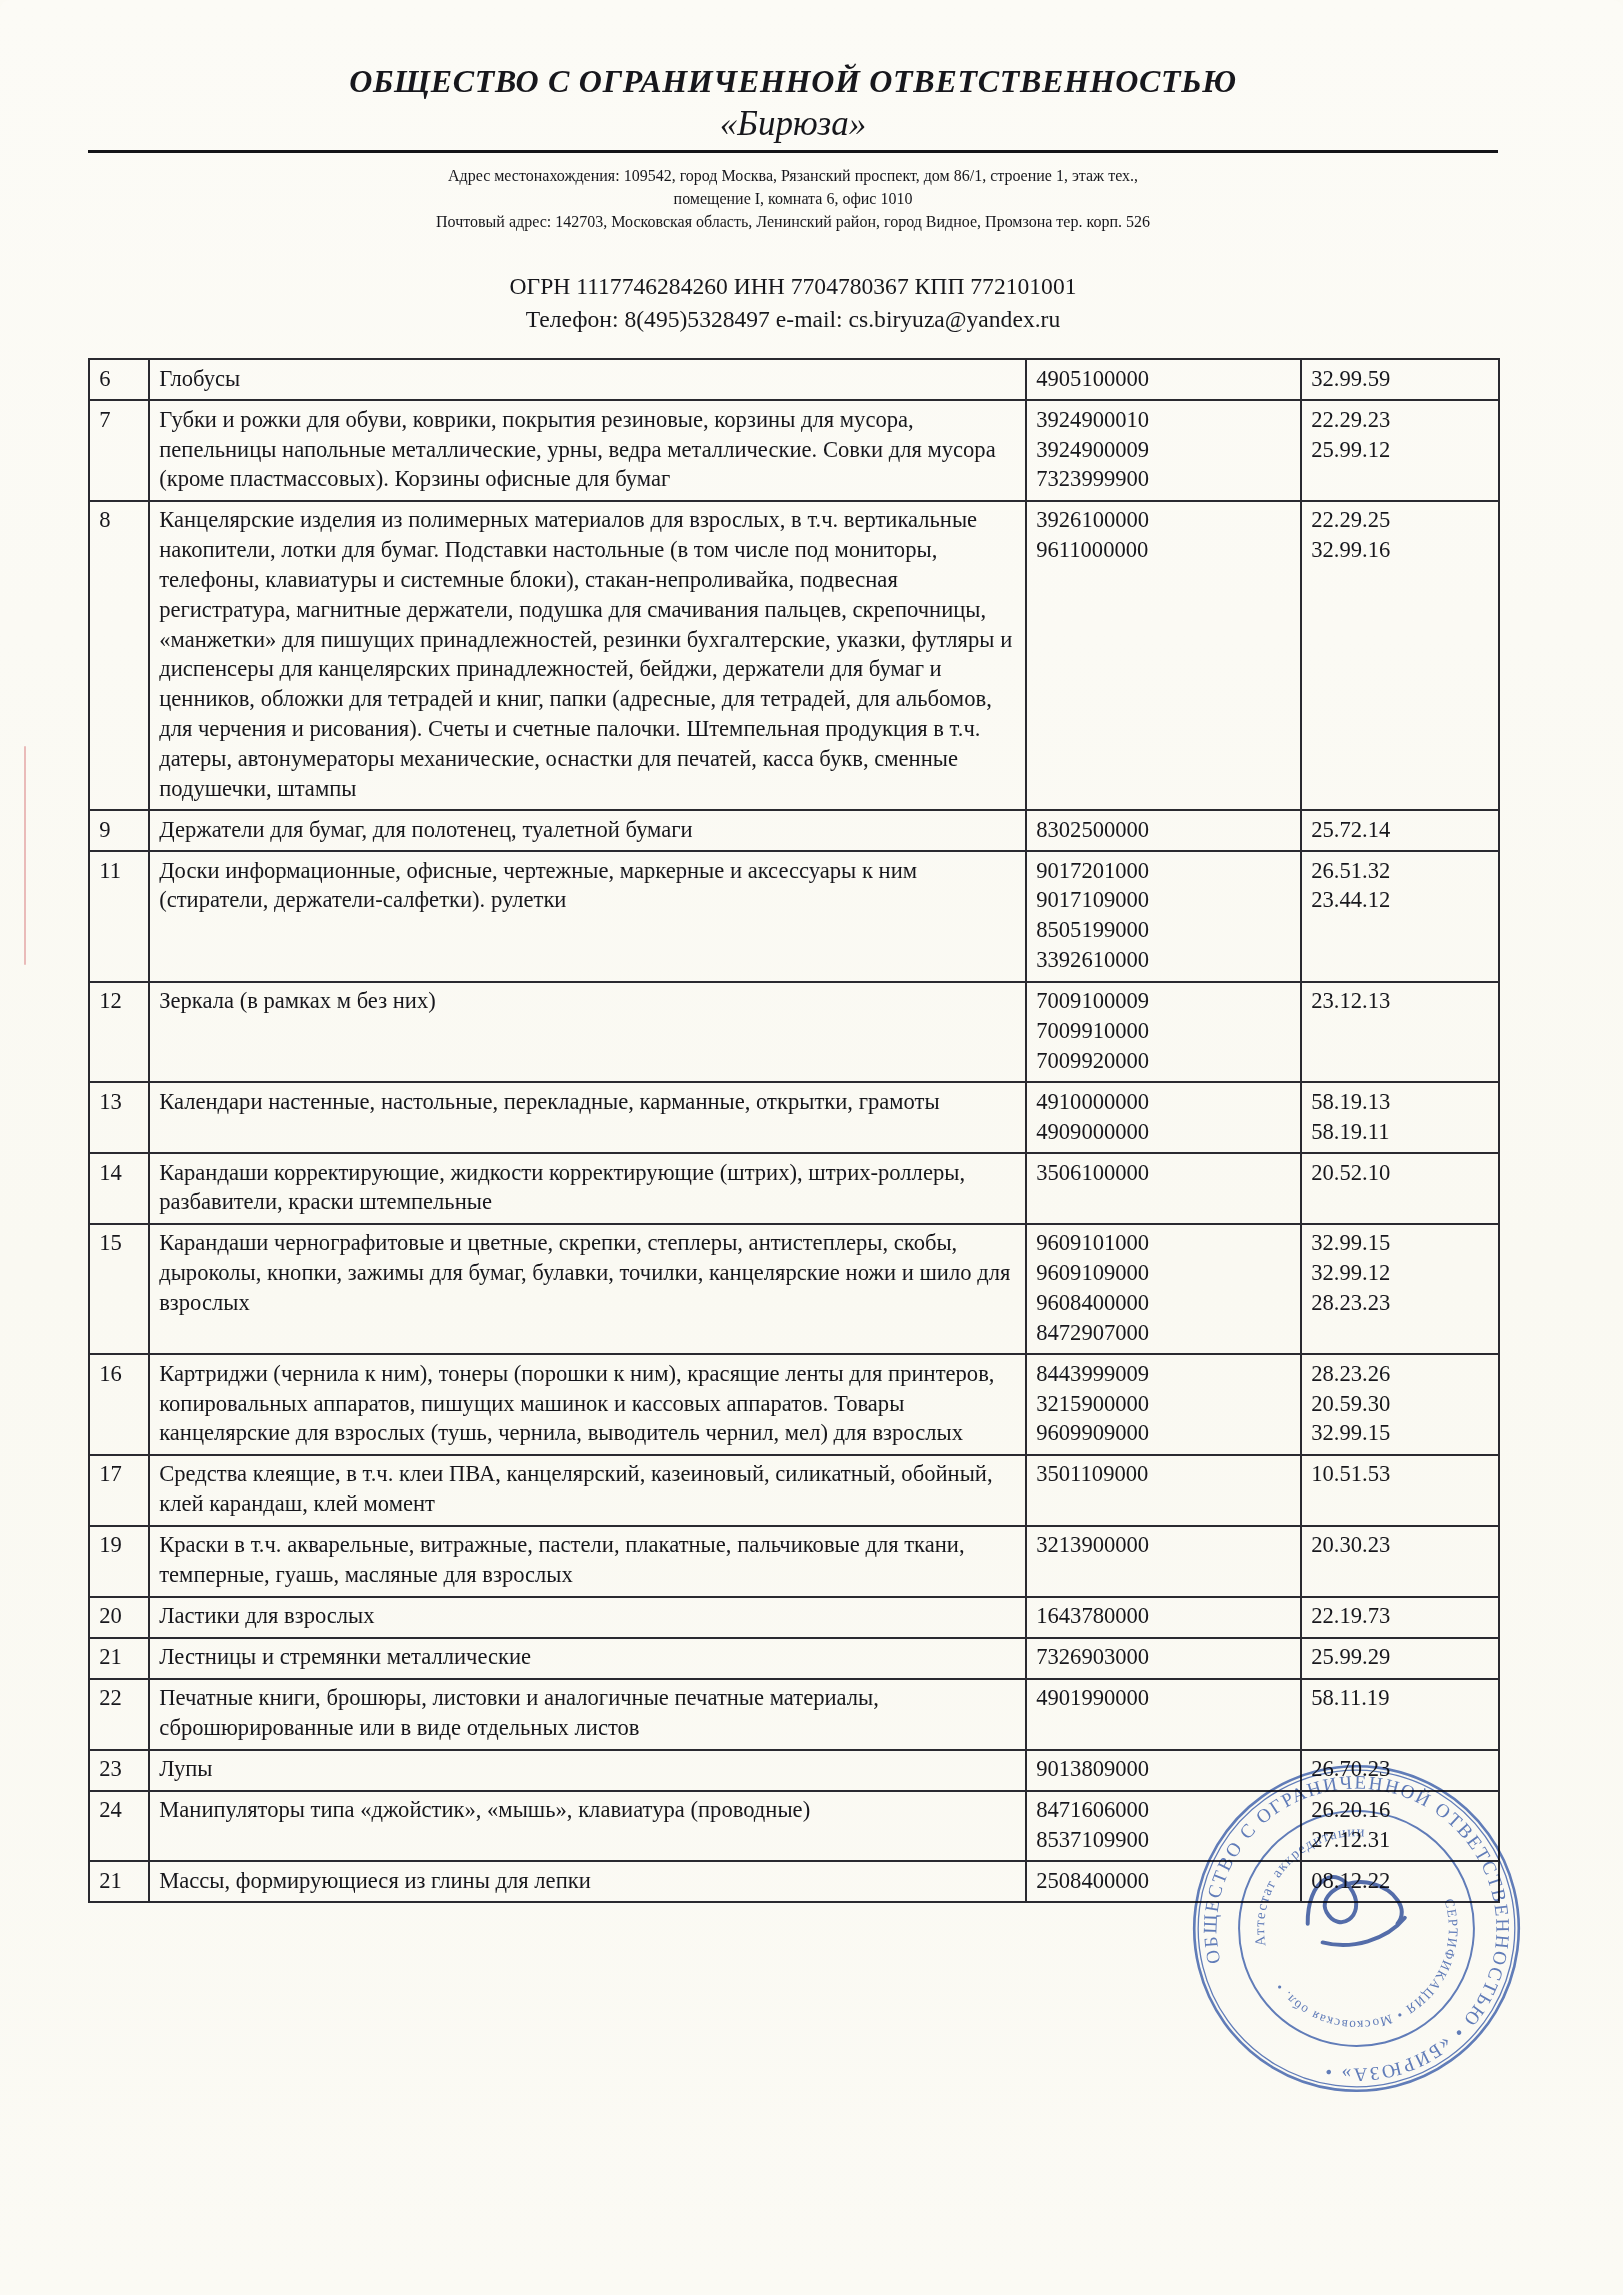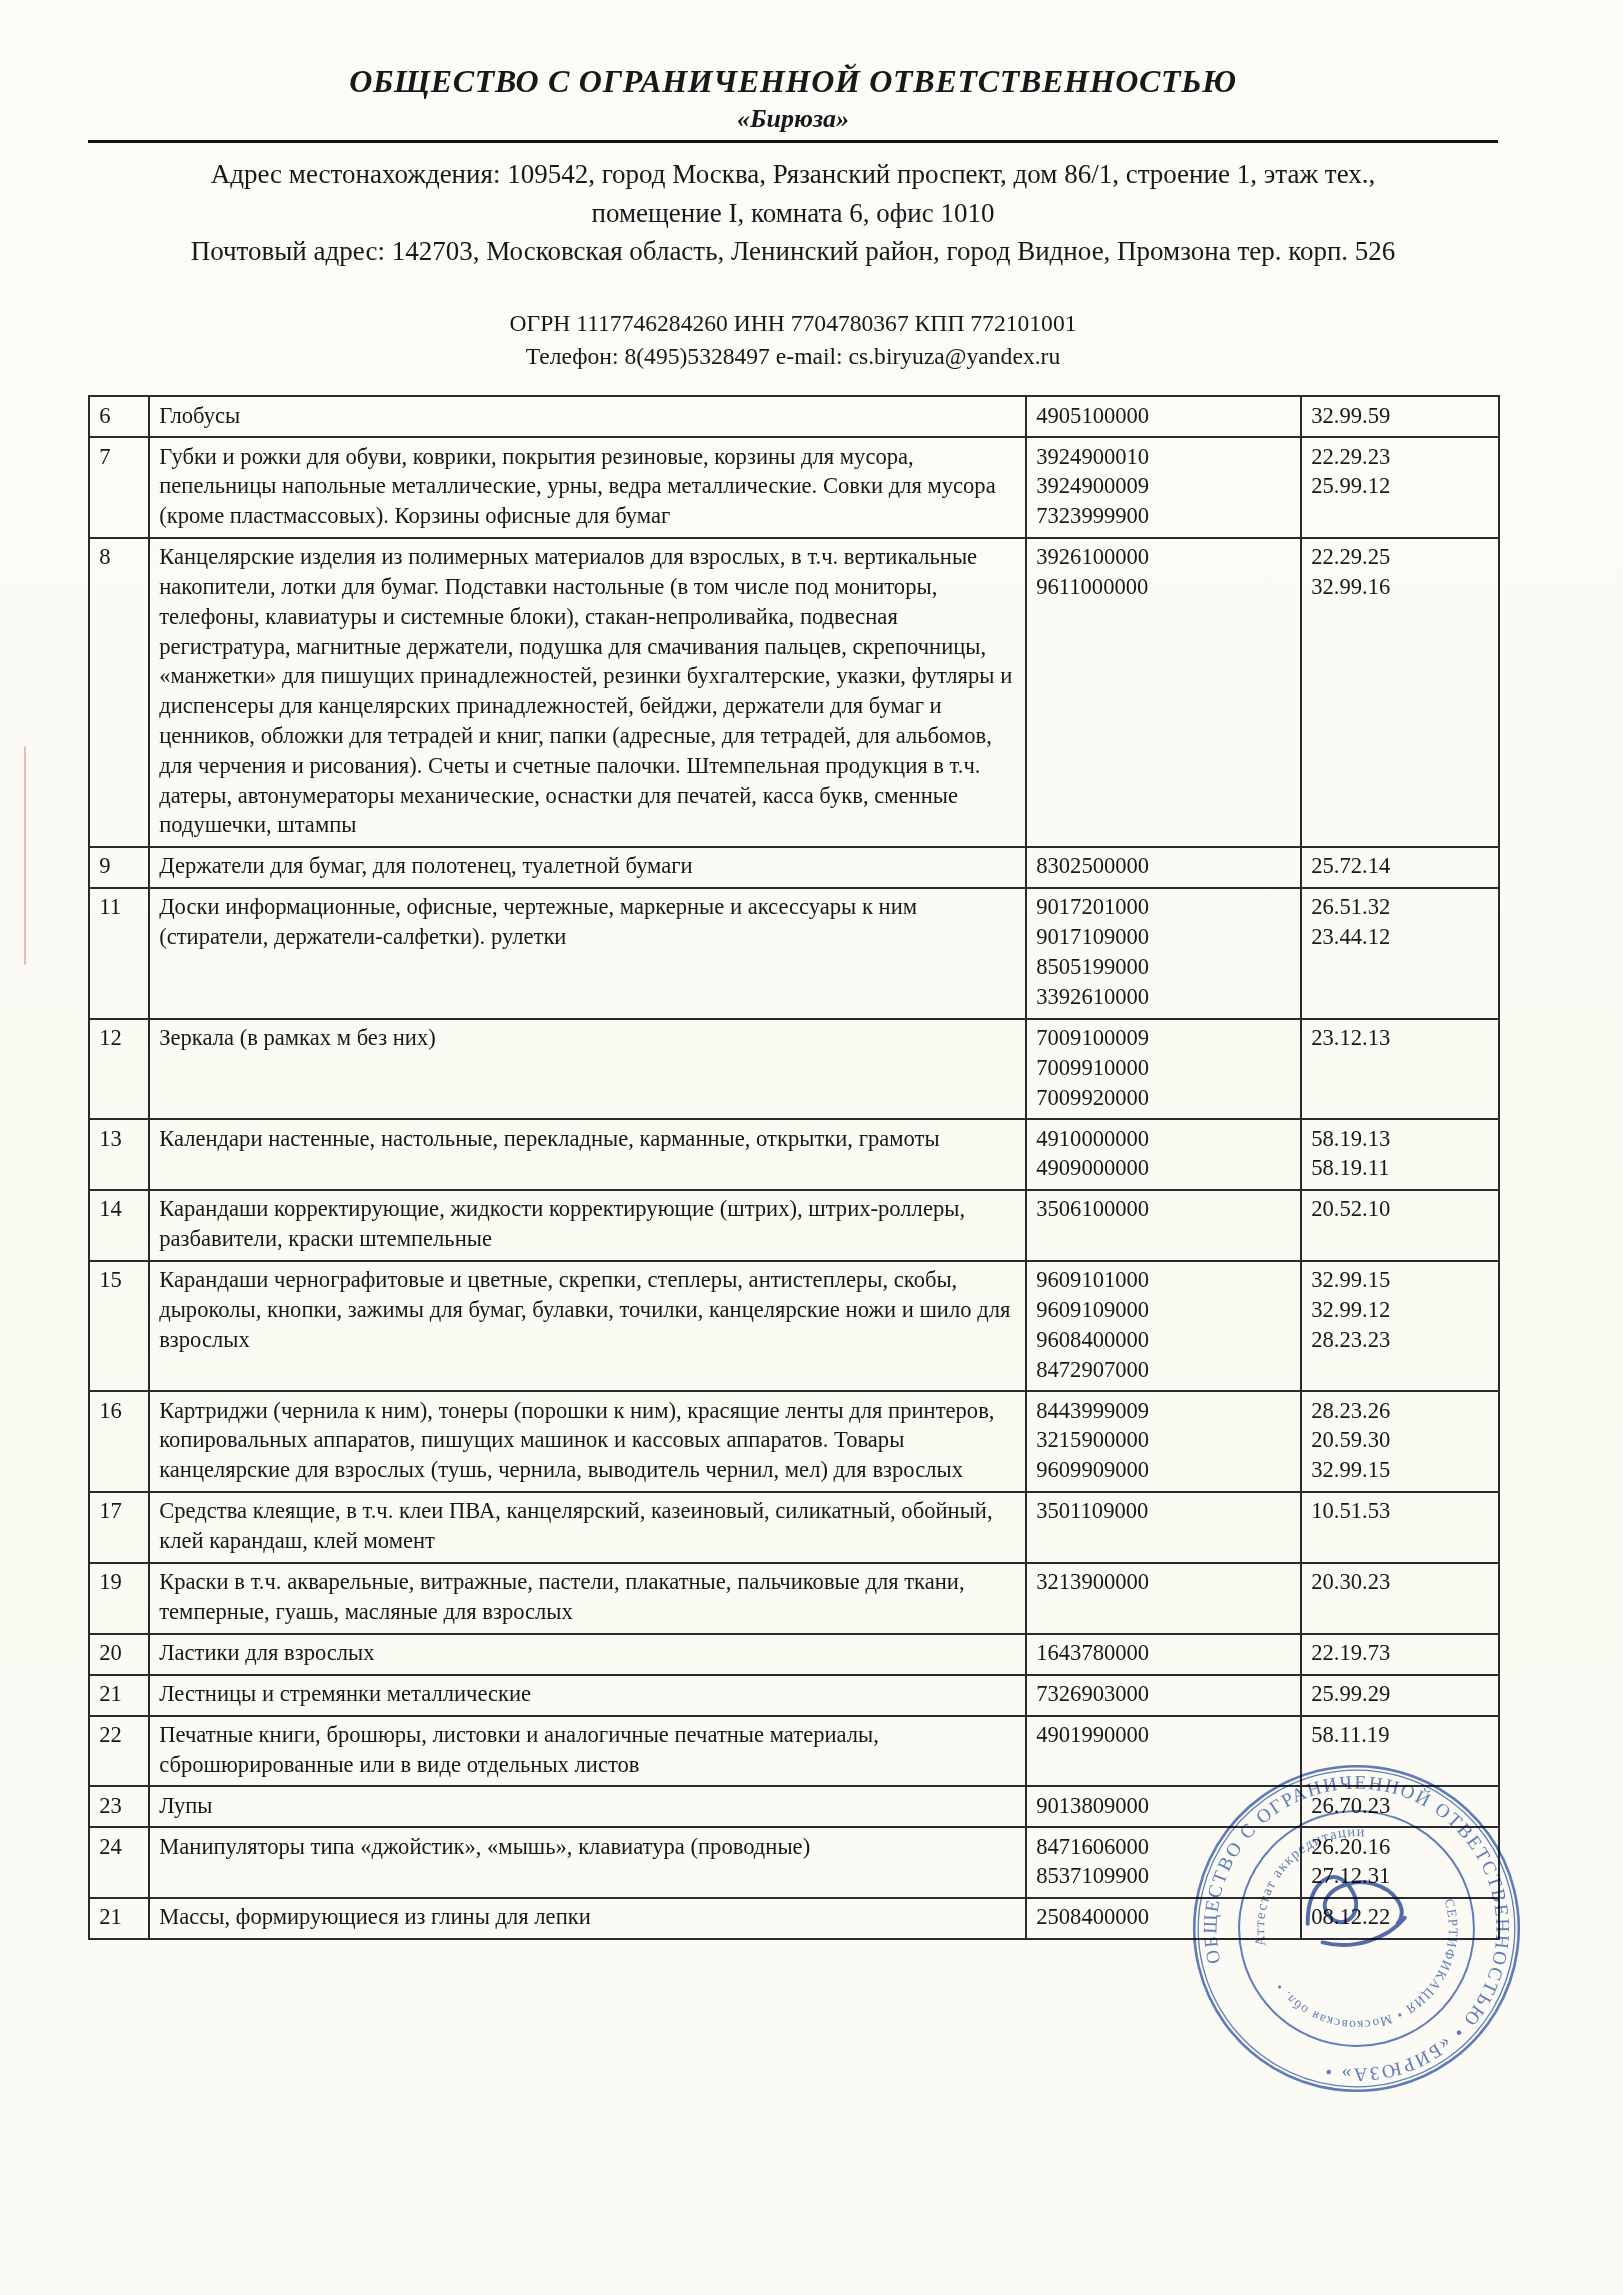--- a/index.html
+++ b/index.html
@@ -16,26 +16,26 @@
     border-radius:10px;
   }
   .content{
     position:absolute;left:88px;top:0;width:1410px;
   }
   .doc-header{text-align:center;margin-top:63px;}
   .doc-title{
     font-size:32px;font-weight:bold;font-style:italic;letter-spacing:0.7px;margin:0;
   }
   .doc-company{
-    font-size:26px;font-weight:bold;font-style:italic;margin:3.9px 0 6.5px 0;
+    font-size:35px;font-weight:normal;font-style:italic;margin:3.9px 0 6.5px 0;
   }
   .header-rule{
     border:0;border-top:3.3px solid #141418;margin:0 0 11.8px 0;
   }
-  .addr{font-size:27px;line-height:1.42;margin:0;text-align:center;}
+  .addr{font-size:16px;line-height:1.42;margin:0;text-align:center;}
   .reg-block{margin-top:37px;text-align:center;}
   .reg-line{font-size:23.6px;line-height:1.4;margin:0;text-align:center;}
   table.products{
     border-collapse:collapse;margin-top:22px;width:1410px;table-layout:fixed;
   }
   table.products td{
     border:2px solid #2a2a30;
     font-size:22.6px;line-height:1.32;
     padding:3.3px 9.2px 5.9px 9.2px;
     vertical-align:top;

